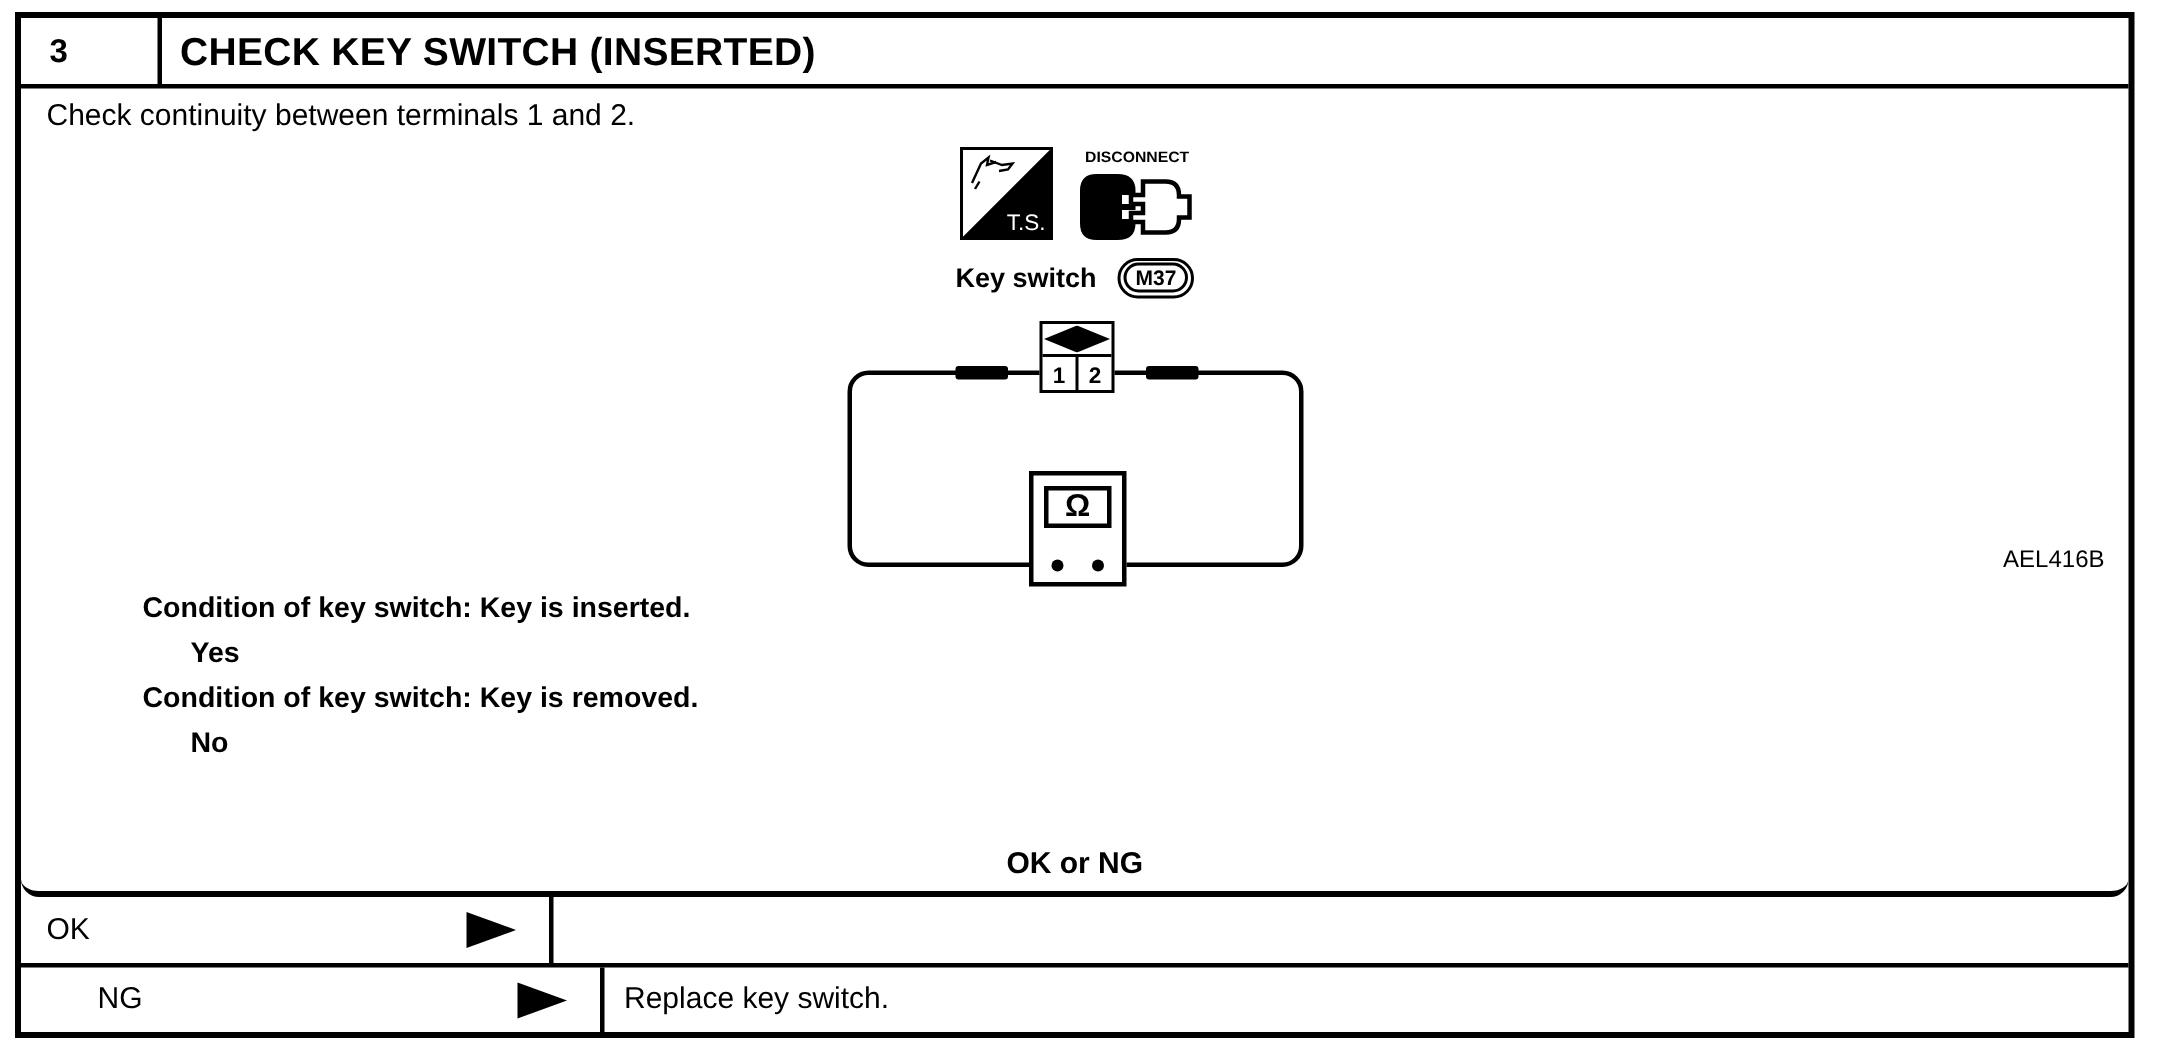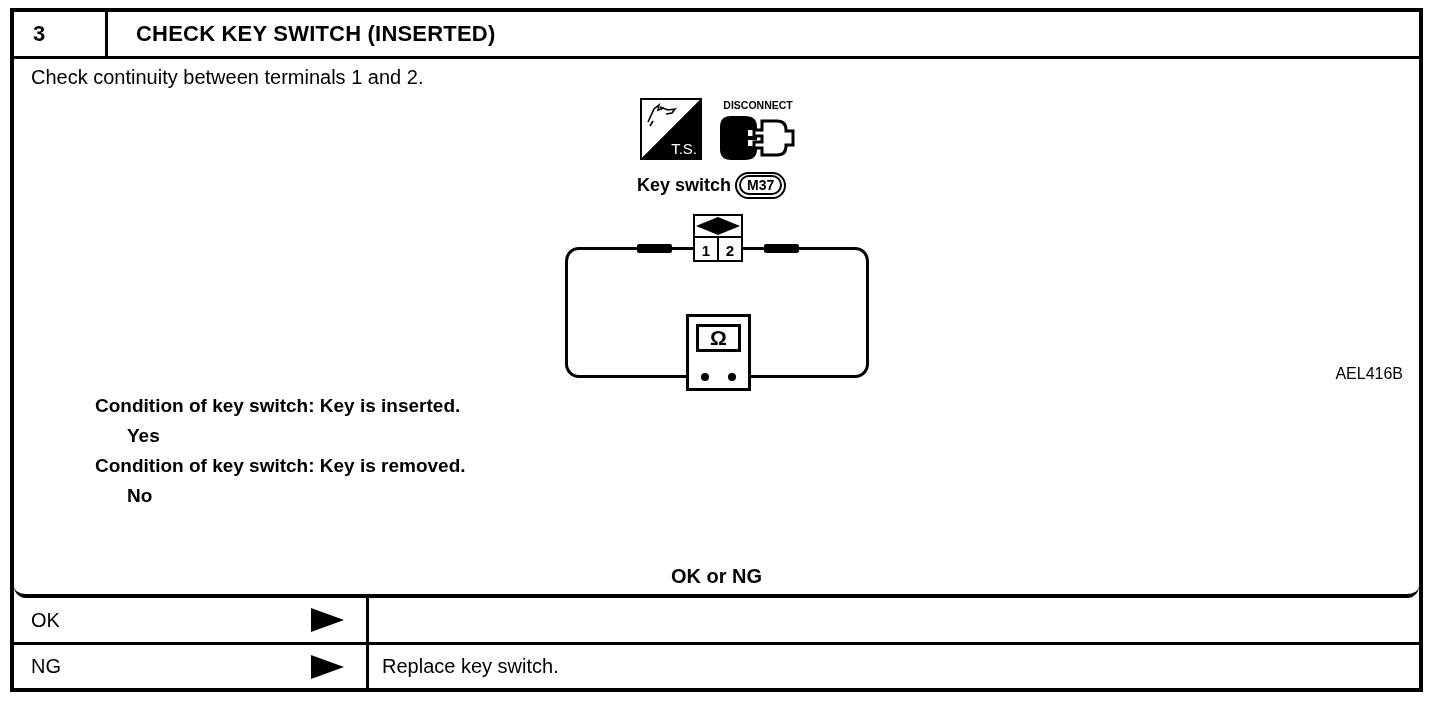--- a/index.html
+++ b/index.html
@@ -16,42 +16,42 @@
     display: flex; flex-direction: column;
     box-sizing: border-box;
   }
   .header-row { flex: 0 0 47px; display: flex; border-bottom: 3px solid #000; box-sizing: border-box; }
   .cell-num {
     width: 94px; border-right: 3px solid #000; box-sizing: border-box;
     display: flex; align-items: center; padding-left: 19px;
     font-weight: bold; font-size: 22px;
   }
   .cell-title {
-    flex: 1; display: flex; align-items: center; padding-left: 28px;
-    font-weight: bold; font-size: 22px; letter-spacing: 0.2px;
+    flex: 1; display: flex; align-items: center; padding-left: 12px;
+    font-weight: bold; font-size: 26px; letter-spacing: 0.2px;
   }
   .body-row { flex: 1 1 auto; position: relative; border-bottom: 4px solid #000; box-sizing: border-box; border-radius: 12px; }
   .instruction { position: absolute; left: 17px; top: 7px; font-size: 20px; }
 
   
   .diagram { position: absolute; inset: 0; }
 
   .ts-icon {
     position: absolute; left: 626px; top: 39px; width: 62px; height: 62px;
     border: 2px solid #000; box-sizing: border-box;
     background: linear-gradient(to bottom right, #fff 49.4%, #000 50.2%);
   }
   .ts-label { position: absolute; right: 3px; bottom: 1px; color: #fff; font-weight: normal; font-size: 15px; }
   .ts-sketch { position: absolute; left: 1px; top: 1px; }
 
   .disc-icon { position: absolute; left: 700px; top: 36px; width: 88px; text-align: center; }
   .disc-label { font-size: 10px; font-weight: bold; letter-spacing: 0px; transform: scaleX(1.05); display: inline-block; }
   .disc-glyph { display: block; margin: 1px auto 0 auto; }
 
-  .keyswitch { position: absolute; left: 623px; top: 113px; display: flex; align-items: center; gap: 4px; }
+  .keyswitch { position: absolute; left: 623px; top: 113px; display: flex; align-items: center; gap: 14px; }
   .keyswitch-label { font-weight: bold; font-size: 18px; }
   .oval-outer { border: 2px solid #000; border-radius: 15px; padding: 2px; }
   .oval-inner { border: 2px solid #000; border-radius: 11px; padding: 0 6px; font-weight: bold; font-size: 14px; line-height: 19px; }
 
   .loop {
     position: absolute; left: 551px; top: 188px; width: 304px; height: 131px;
     border: 3px solid #000; border-radius: 14px; box-sizing: border-box; z-index: 1;
   }
   .probe { position: absolute; width: 35px; height: 9px; background: #000; border-radius: 2px; z-index: 2; }
   .probe-left  { left: 623px; top: 185px; }
@@ -88,21 +88,21 @@
   
   .continuity { position: absolute; left: 50px; top: 332px; font-weight: bold; font-size: 19px; line-height: 30px; }
   .cond-line { margin-left: 31px; }
   .result-line { margin-left: 63px; }
 
   .okng { position: absolute; left: 0; right: 0; bottom: 6px; text-align: center; font-weight: bold; font-size: 20px; }
 
   
   .d-row { display: flex; box-sizing: border-box; }
   .d-row-first { flex: 0 0 47px; border-bottom: 3px solid #000; }
-  .d-row-last { flex: 0 0 43px; }
+  .d-row-last { flex: 0 0 43px; padding-left: 34px; }
   .d-col1 {
     width: 355px; border-right: 3px solid #000; box-sizing: border-box;
     display: flex; align-items: center; justify-content: space-between;
     padding: 0 22px 0 17px; font-size: 20px;
   }
   .d-col2 { flex: 1; display: flex; align-items: center; padding-left: 13px; font-size: 20px; }
   .tri {
     width: 0; height: 0;
     border-left: 33px solid #000;
     border-top: 12px solid transparent;

